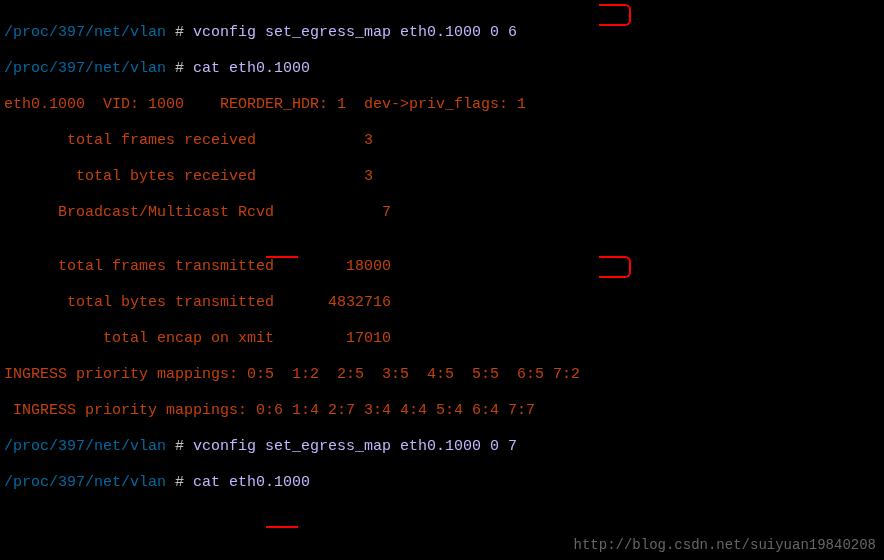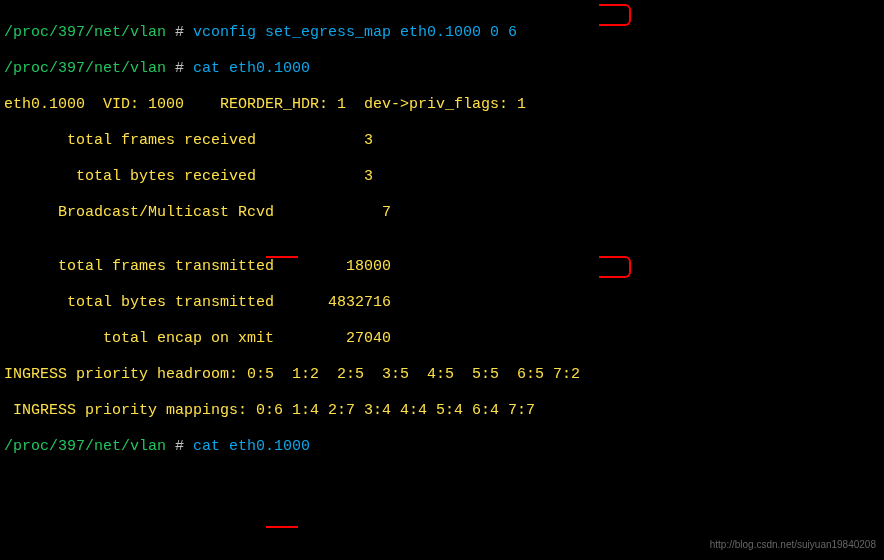--- a/index.html
+++ b/index.html
@@ -1,42 +1,43 @@
 <!DOCTYPE html>
 <html><head>
 <meta charset="utf-8">
 <style>
   html,body{margin:0;padding:0;background:#000;width:884px;height:560px;overflow:hidden}
   body{font-family:"Courier New",monospace;font-size:15px;line-height:18px;position:relative}
   .term{padding:6px 4px;white-space:pre;color:#00ff00;position:relative}
   .row{display:block}
-  .p{color:#22c55e}   
+  .p{color:#0369a1}   
   .h{color:#c0c0c0}   
-  .c{color:#0ea5e9}   
-  .o{color:#fde047}
+  .c{color:#c4b5fd}   
+  .o{color:#c2410c}
   .hl{position:absolute;border:2px solid red;border-radius:6px;pointer-events:none}
   .ul{position:absolute;height:2px;background:red;pointer-events:none}
-  .wm{position:absolute;right:8px;bottom:6px;color:#666;font-size:10px;font-family:Liberation Sans, sans-serif}
+  .wm{position:absolute;right:8px;bottom:6px;color:#666;font-size:14px;font-family:Liberation Mono, monospace}
 </style>
 </head>
 <body>
 
 <div class="term">
 <span class="row"><span class="p">/proc/397/net/vlan</span><span class="h"> # </span><span class="c">vconfig set_egress_map eth0.1000 0 6</span></span>
 <span class="row"><span class="p">/proc/397/net/vlan</span><span class="h"> # </span><span class="c">cat eth0.1000</span></span>
 <span class="row o">eth0.1000  VID: 1000    REORDER_HDR: 1  dev-&gt;priv_flags: 1</span>
 <span class="row o">       total frames received            3</span>
 <span class="row o">        total bytes received            3</span>
 <span class="row o">      Broadcast/Multicast Rcvd            7</span>
 <span class="row o"></span>
 <span class="row o">      total frames transmitted        18000</span>
 <span class="row o">       total bytes transmitted      4832716</span>
-<span class="row o">           total encap on xmit        27040</span>
-<span class="row o">INGRESS priority headroom: 0:5  1:2  2:5  3:5  4:5  5:5  6:5 7:2</span>
+<span class="row o">           total encap on xmit        17010</span>
+<span class="row o">INGRESS priority mappings: 0:5  1:2  2:5  3:5  4:5  5:5  6:5 7:2</span>
 <span class="row o"> INGRESS priority mappings: 0:6 1:4 2:7 3:4 4:4 5:4 6:4 7:7 </span>
+<span class="row"><span class="p">/proc/397/net/vlan</span><span class="h"> # </span><span class="c">vconfig set_egress_map eth0.1000 0 7</span></span>
 <span class="row"><span class="p">/proc/397/net/vlan</span><span class="h"> # </span><span class="c">cat eth0.1000</span></span>
 
 
 
 
 <span class="row o"></span>
 
 
 
 

